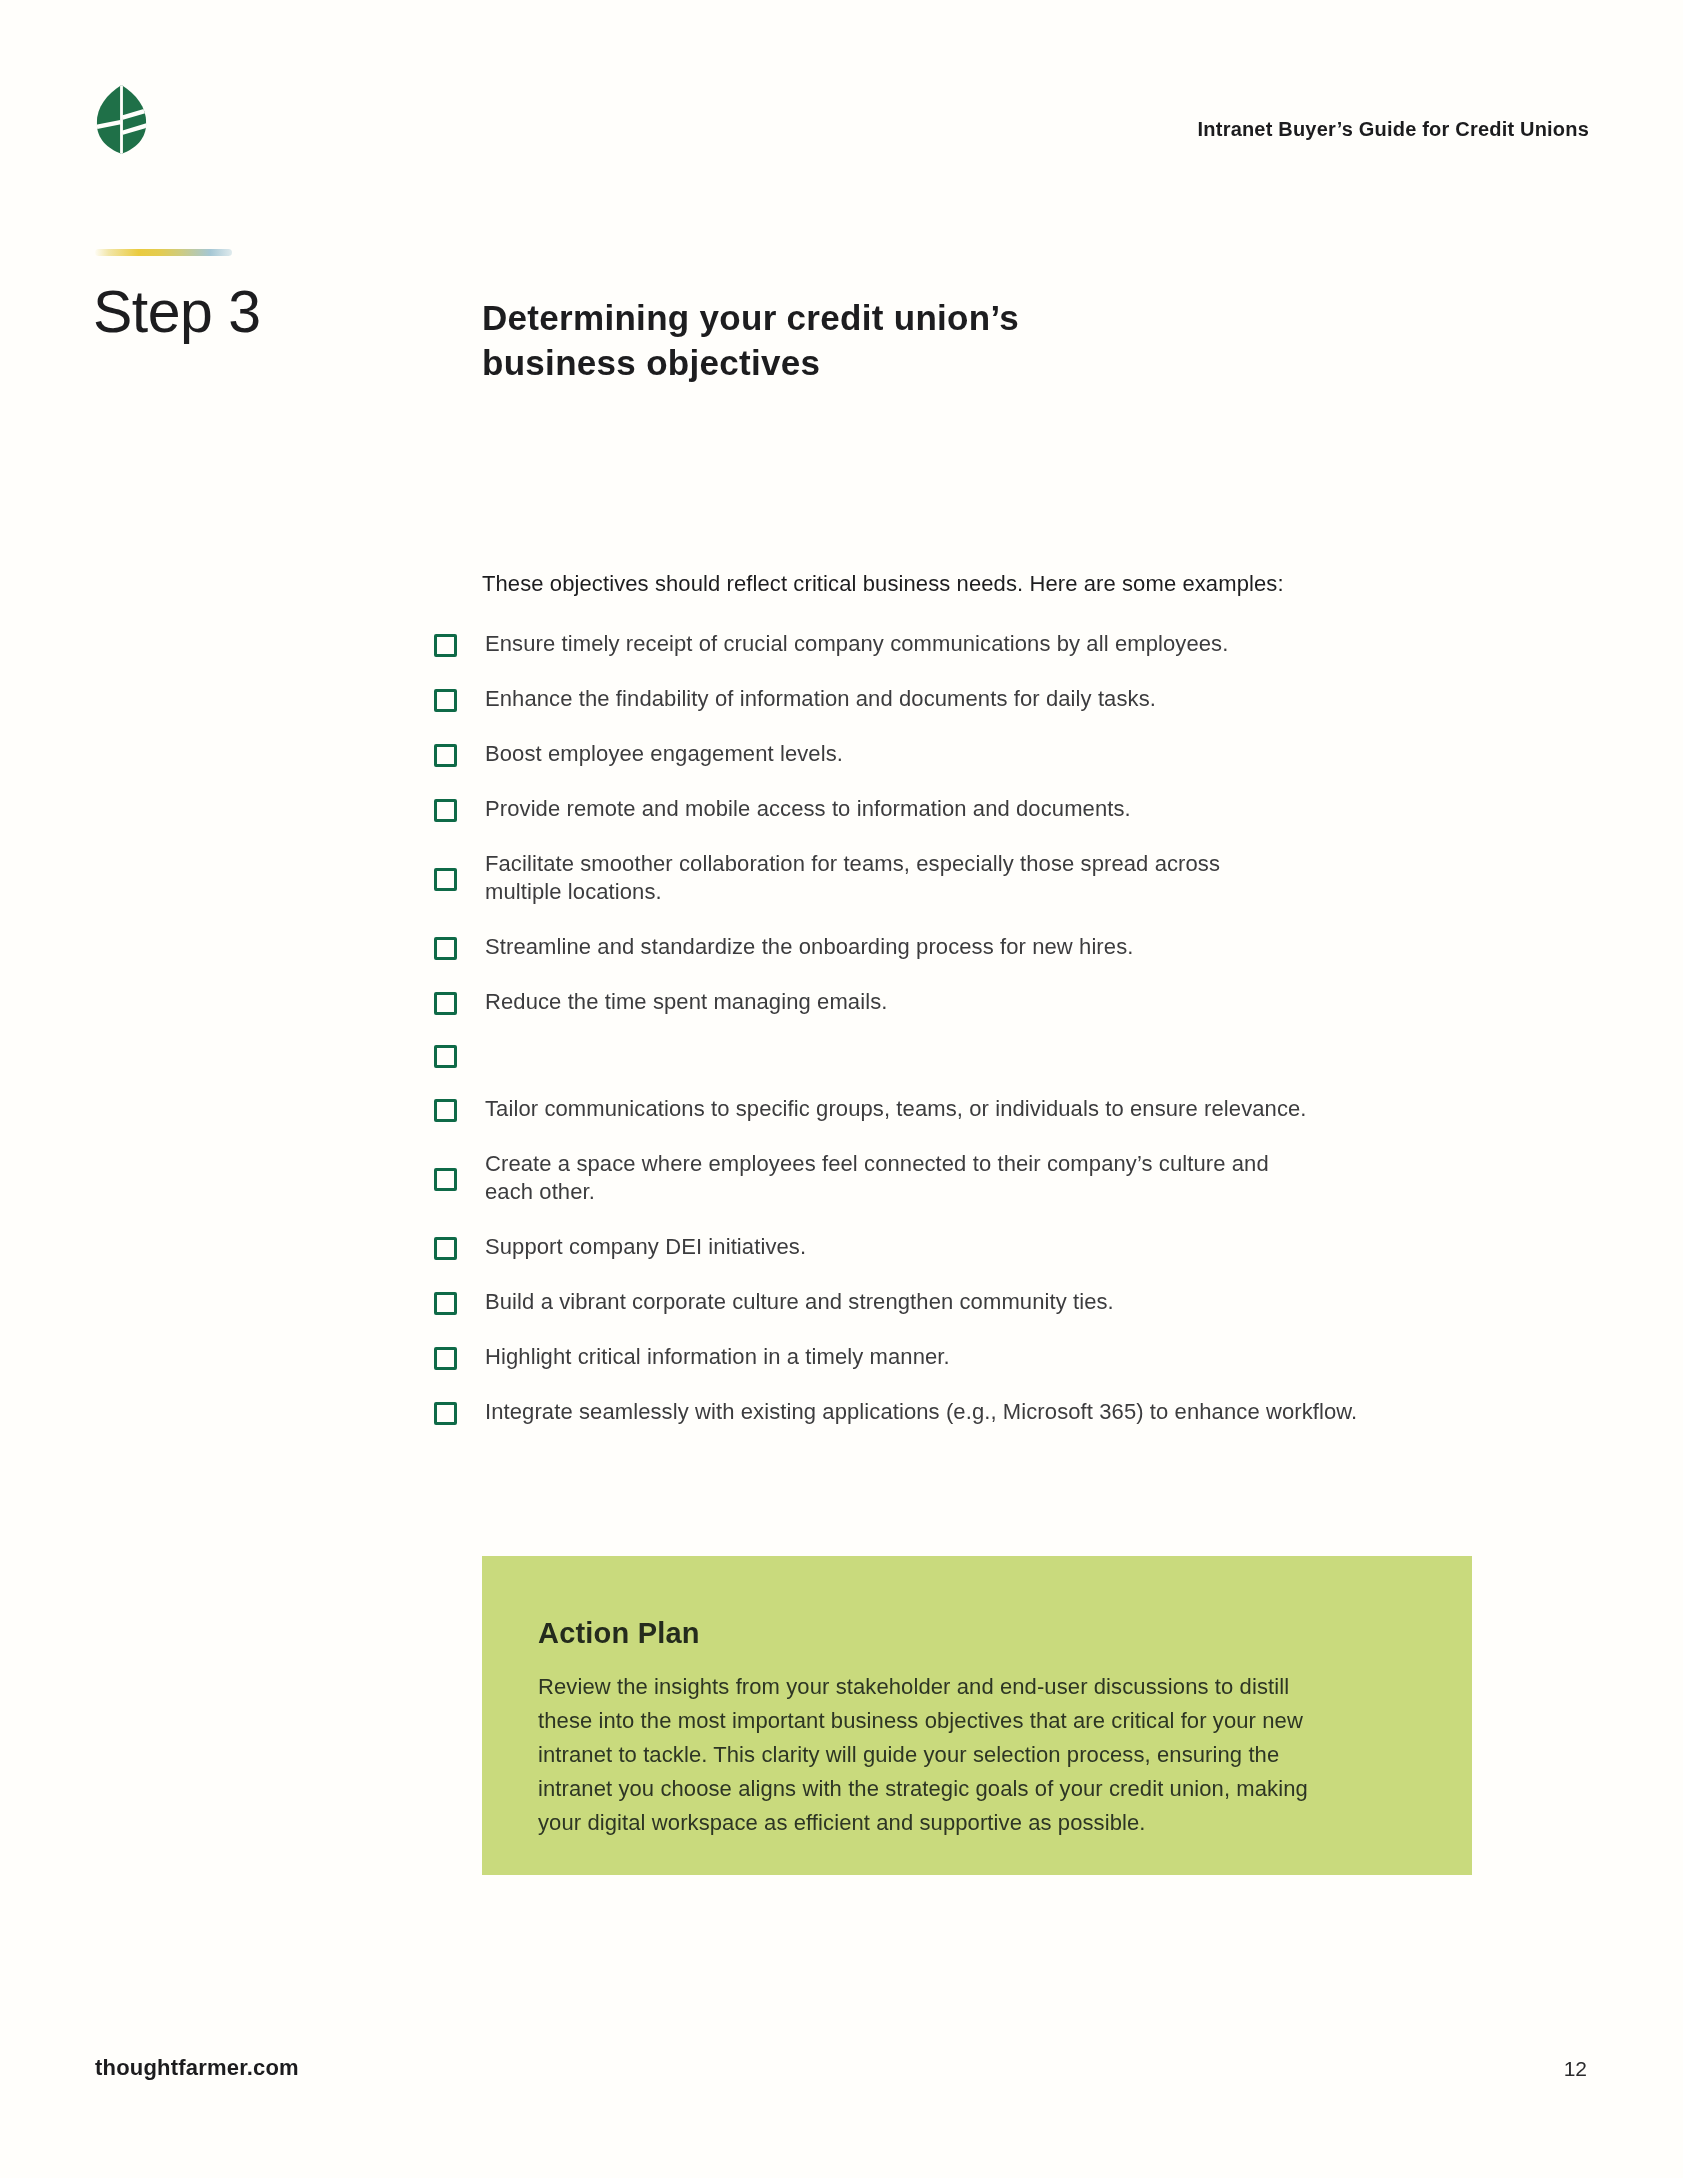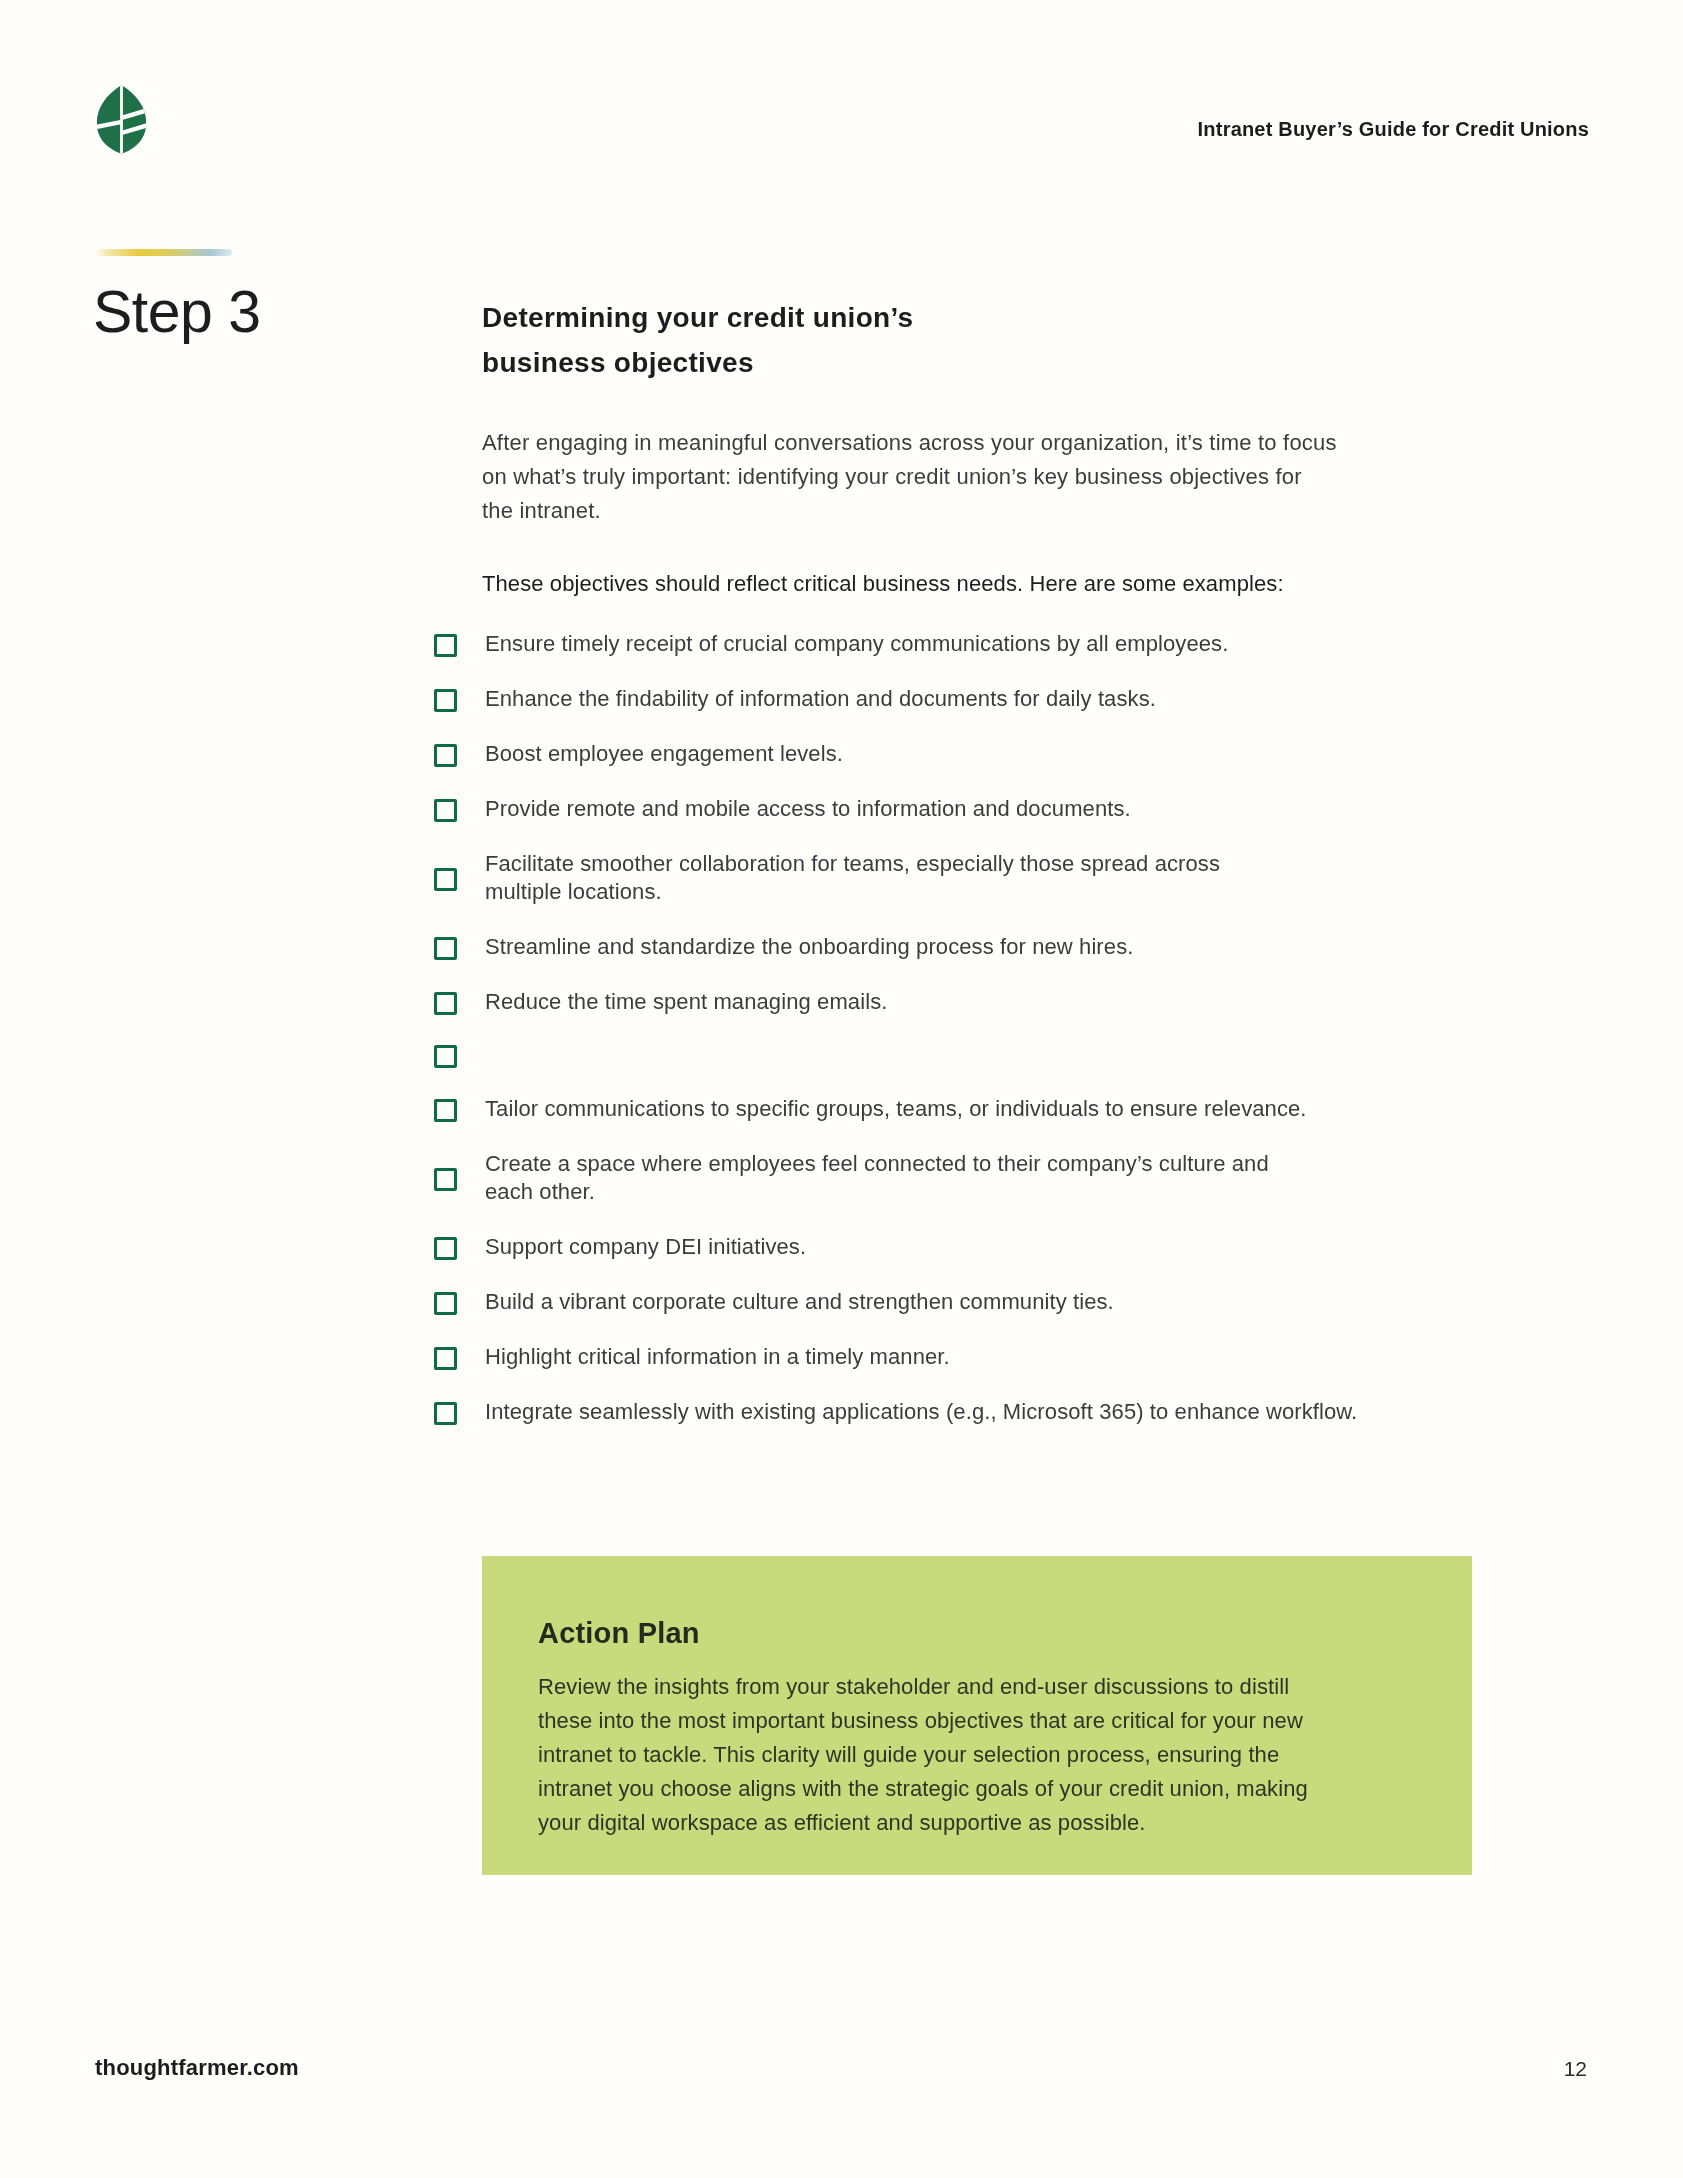--- a/index.html
+++ b/index.html
@@ -57,21 +57,21 @@
     font-weight: 500;
     letter-spacing: -0.5px;
     color: #1d1d1f;
   }
 
   
   .main-heading {
     position: absolute;
     left: 482px;
     top: 295px;
-    font-size: 28px;
+    font-size: 35px;
     font-weight: bold;
     line-height: 45px;
     letter-spacing: 0.3px;
     color: #1d1d1f;
     white-space: pre-line;
   }
   .intro {
     position: absolute;
     left: 482px;
     top: 426px;
@@ -197,23 +197,20 @@
     </g>
   </svg>
 
   <div class="header-title">Intranet Buyer’s Guide for Credit Unions</div>
 
   <div class="gradient-bar"></div>
   <div class="step-label">Step 3</div>
 
   <h1 class="main-heading">Determining your credit union’s
 business objectives</h1>
-  <p class="intro">After engaging in meaningful conversations across your organization, it’s time to focus
-on what’s truly important: identifying your credit union’s key business objectives for
-the intranet.</p>
   <p class="checklist-intro">These objectives should reflect critical business needs. Here are some examples:</p>
 
   <ul class="checklist">
     <li class="check-item">
       <span class="checkbox"></span>
       <span class="check-text">Ensure timely receipt of crucial company communications by all employees.</span>
     </li>
 
     <li class="check-item">
       <span class="checkbox"></span>

